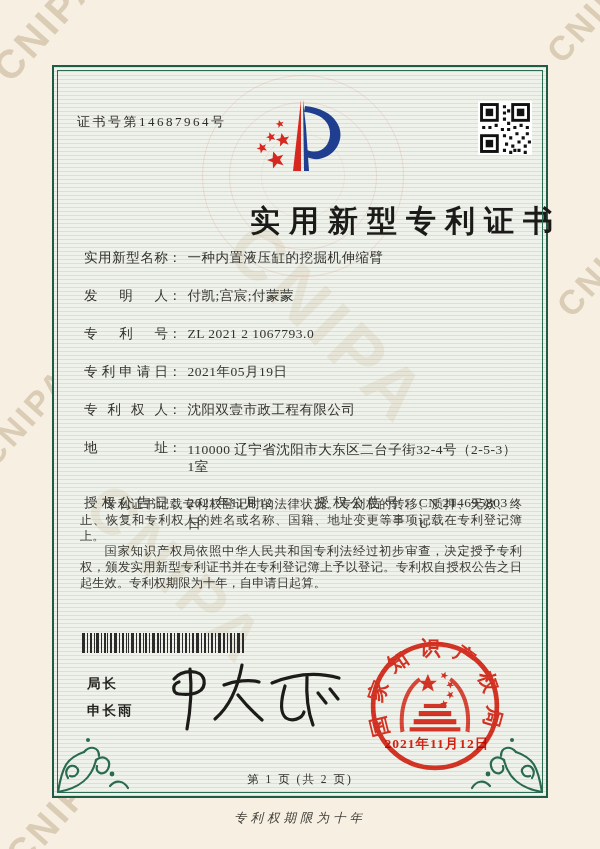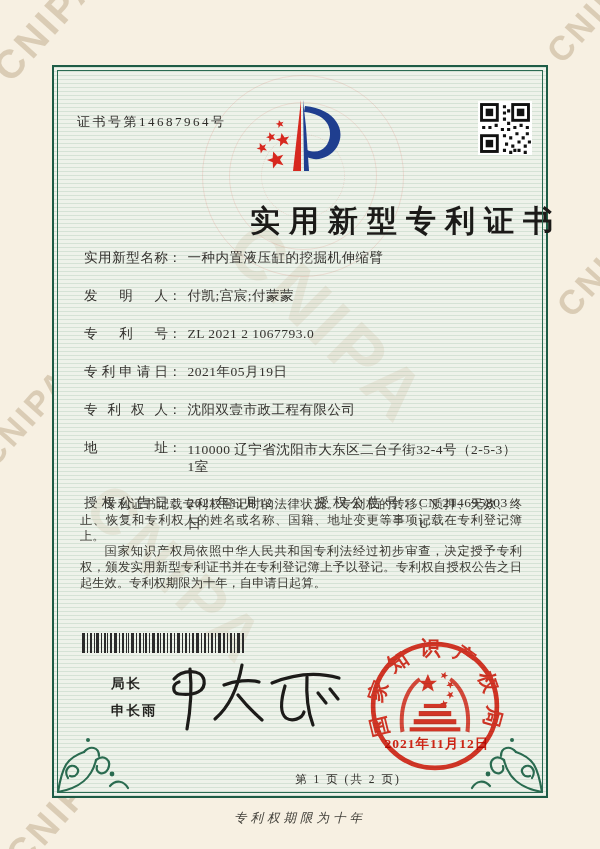--- a/index.html
+++ b/index.html
@@ -54,30 +54,30 @@
   .gvalue{margin-left:6px;letter-spacing:.5px;}
 
   .paras{position:absolute;left:26px;right:24px;top:430px;z-index:2;color:#3a3832;
         font-size:12.3px;line-height:15.8px;text-align:justify;}
   .paras p{margin:0;text-indent:2em;}
 
   .barcode{position:absolute;left:28px;top:566px;width:162px;height:20px;z-index:2;}
 
   .director{position:absolute;left:33px;top:608px;z-index:2;color:#23221f;
         font-family:"Liberation Sans","DejaVu Sans",sans-serif;font-size:13.5px;font-weight:bold;letter-spacing:2px;}
-  .director div{margin-bottom:9px;margin-left:24px;}
+  .director div{margin-bottom:9px;}
   .signature{position:absolute;left:98px;top:588px;width:205px;height:88px;z-index:2;}
 
   .seal{position:absolute;left:312px;top:570px;width:138px;height:138px;z-index:4;
         mix-blend-mode:multiply;opacity:.93;}
   .seal-date{position:absolute;left:314px;top:668px;width:138px;text-align:center;z-index:5;
         color:#e02818;font-weight:bold;font-size:13.5px;letter-spacing:1px;mix-blend-mode:multiply;}
 
   .page-info{position:absolute;left:0;bottom:9px;width:100%;text-align:center;
-        font-size:11.5px;letter-spacing:2px;color:#33312d;z-index:2;margin-left:48px;}
+        font-size:11.5px;letter-spacing:2px;color:#33312d;z-index:2;}
 
   .footer-note{position:absolute;left:0;top:810px;width:100%;text-align:center;font-style:italic;
         font-size:12.5px;letter-spacing:4px;color:#42403a;}
 </style>
 </head>
 <body>
 
 <div class="page">
 
   <span class="wm wm1">CNIPA</span>

